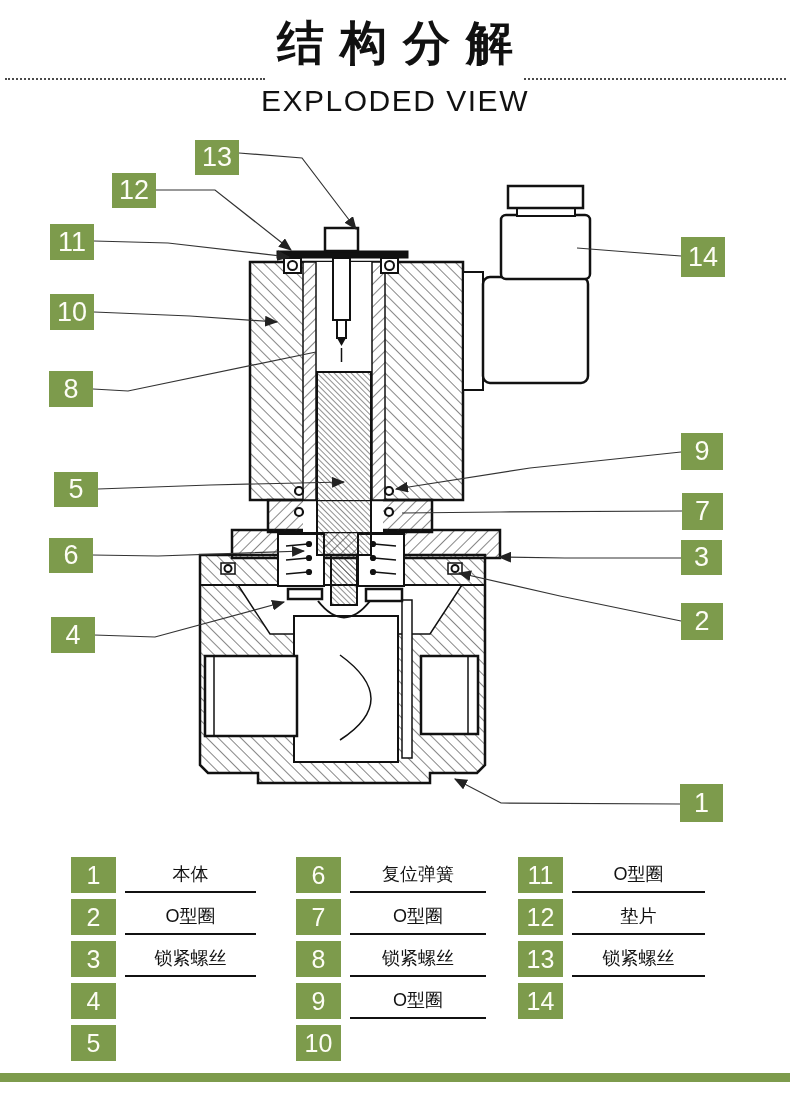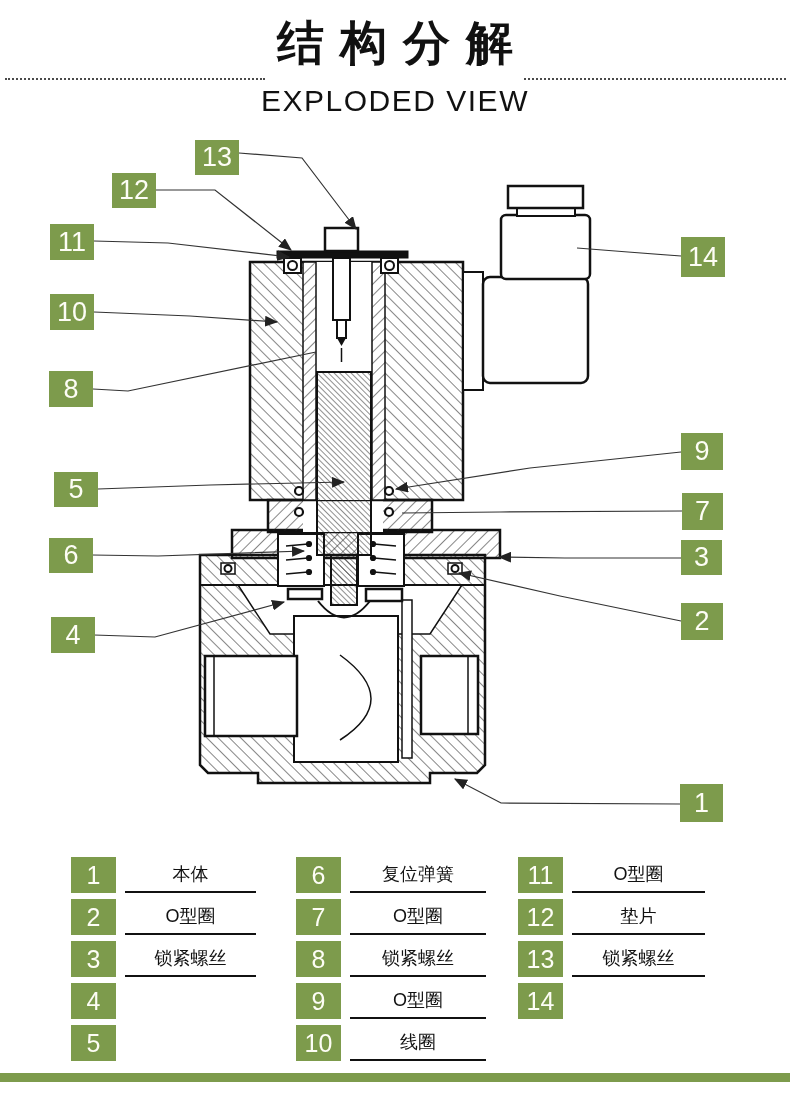--- a/index.html
+++ b/index.html
@@ -224,21 +224,20 @@
         <div class="part-row">
           <div class="part-num">8</div>
           <div class="part-name">锁紧螺丝</div>
         </div>
         <div class="part-row">
           <div class="part-num">9</div>
           <div class="part-name">O型圈</div>
         </div>
         <div class="part-row">
           <div class="part-num">10</div>
-          <div class="part-name">线圈</div>
         </div>
       </div>
       <div class="parts-col" id="col-3">
         <div class="part-row">
           <div class="part-num">11</div>
           <div class="part-name">O型圈</div>
         </div>
         <div class="part-row">
           <div class="part-num">12</div>
           <div class="part-name">垫片</div>

